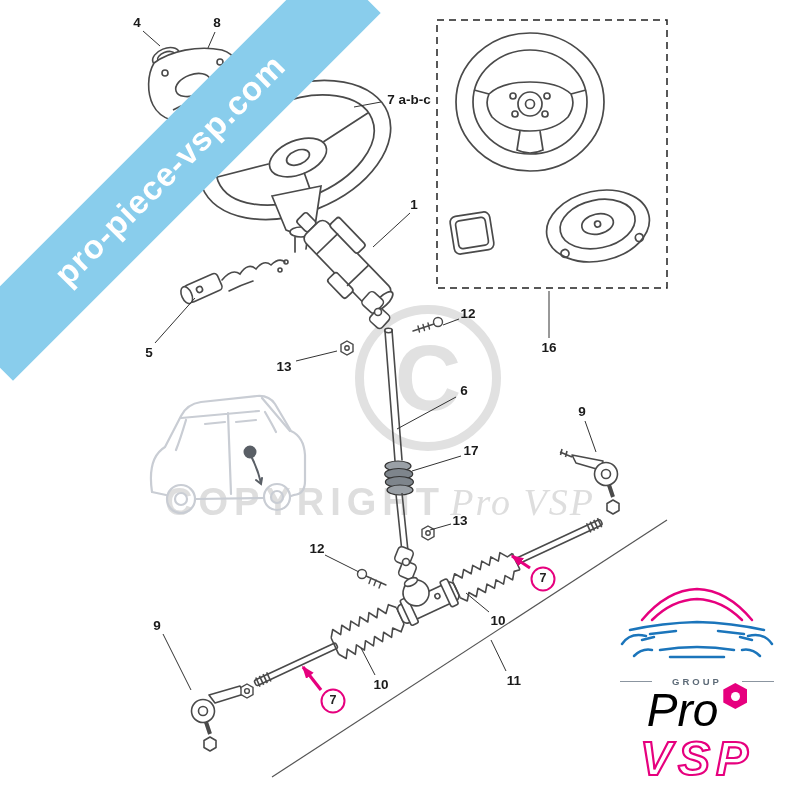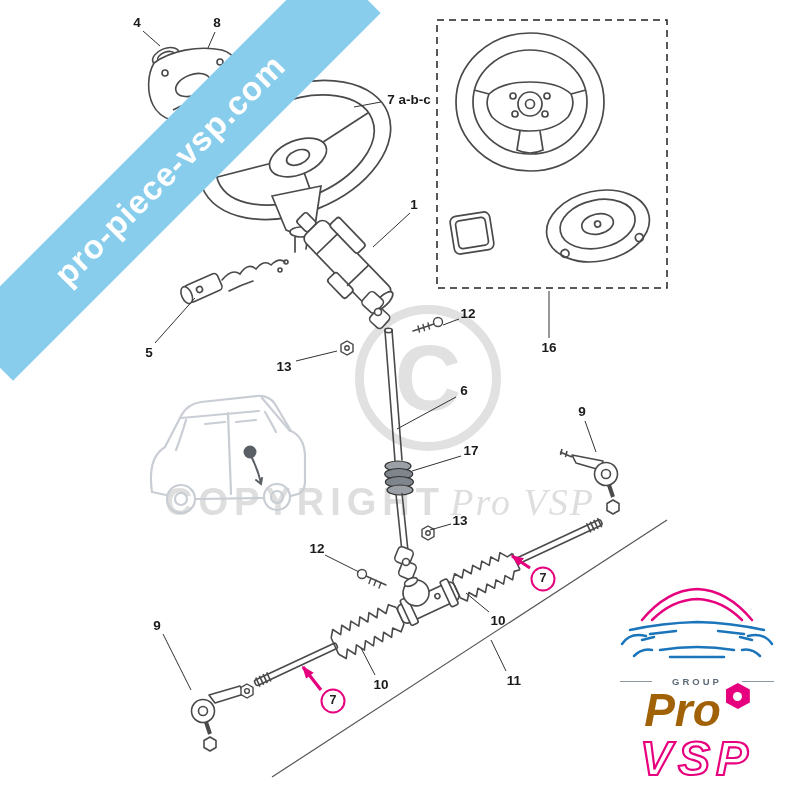--- a/index.html
+++ b/index.html
@@ -32,21 +32,21 @@
   #ribbon{position:absolute;left:-90px;top:132px;width:520px;height:76px;background:#89cdec;
           transform:rotate(-45deg);display:flex;align-items:center;justify-content:center;z-index:3;}
   #ribbon span{color:#fff;font-size:33px;font-weight:700;letter-spacing:1px;}
 
   
   #logo{position:absolute;left:602px;top:578px;width:190px;text-align:center;z-index:4;}
   #logo .group-row{display:flex;align-items:center;justify-content:center;gap:20px;margin:2px 18px 0 18px;}
   #logo .group-row .rule{flex:1;height:1px;background:#8b95a0;}
   #logo .group-row .group-label{font-size:9.5px;font-weight:700;letter-spacing:3px;color:#5d6b78;}
   #logo .pro-row{display:flex;align-items:flex-start;justify-content:center;margin-top:0px;}
-  #logo .pro-text{font-size:46px;line-height:1;font-weight:700;font-style:italic;color:#a16207;}
+  #logo .pro-text{font-size:46px;line-height:1;font-weight:400;font-style:italic;color:#000000;}
   .hex-nut{display:inline-block;position:relative;top:-4px;margin-left:5px;width:24px;height:26px;
            background:#e6007e;clip-path:polygon(50% 0,100% 25%,100% 75%,50% 100%,0 75%,0 25%);}
   .hex-nut i{position:absolute;left:50%;top:50%;width:9px;height:9px;margin:-4.5px 0 0 -4.5px;
            background:#fff;border-radius:50%;}
 </style>
 </head>
 <body>
 
 <div id="stage">
 

